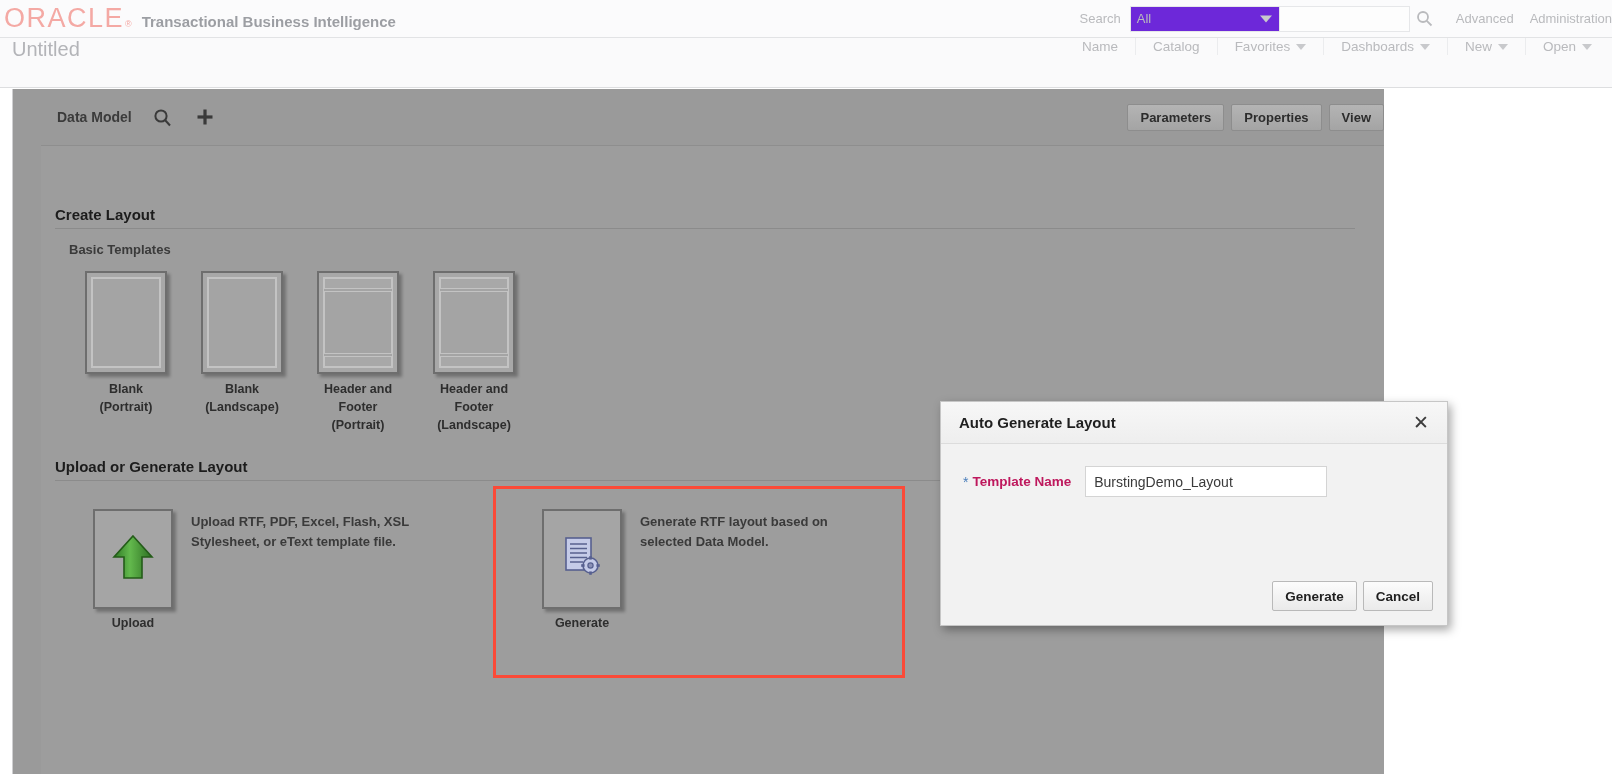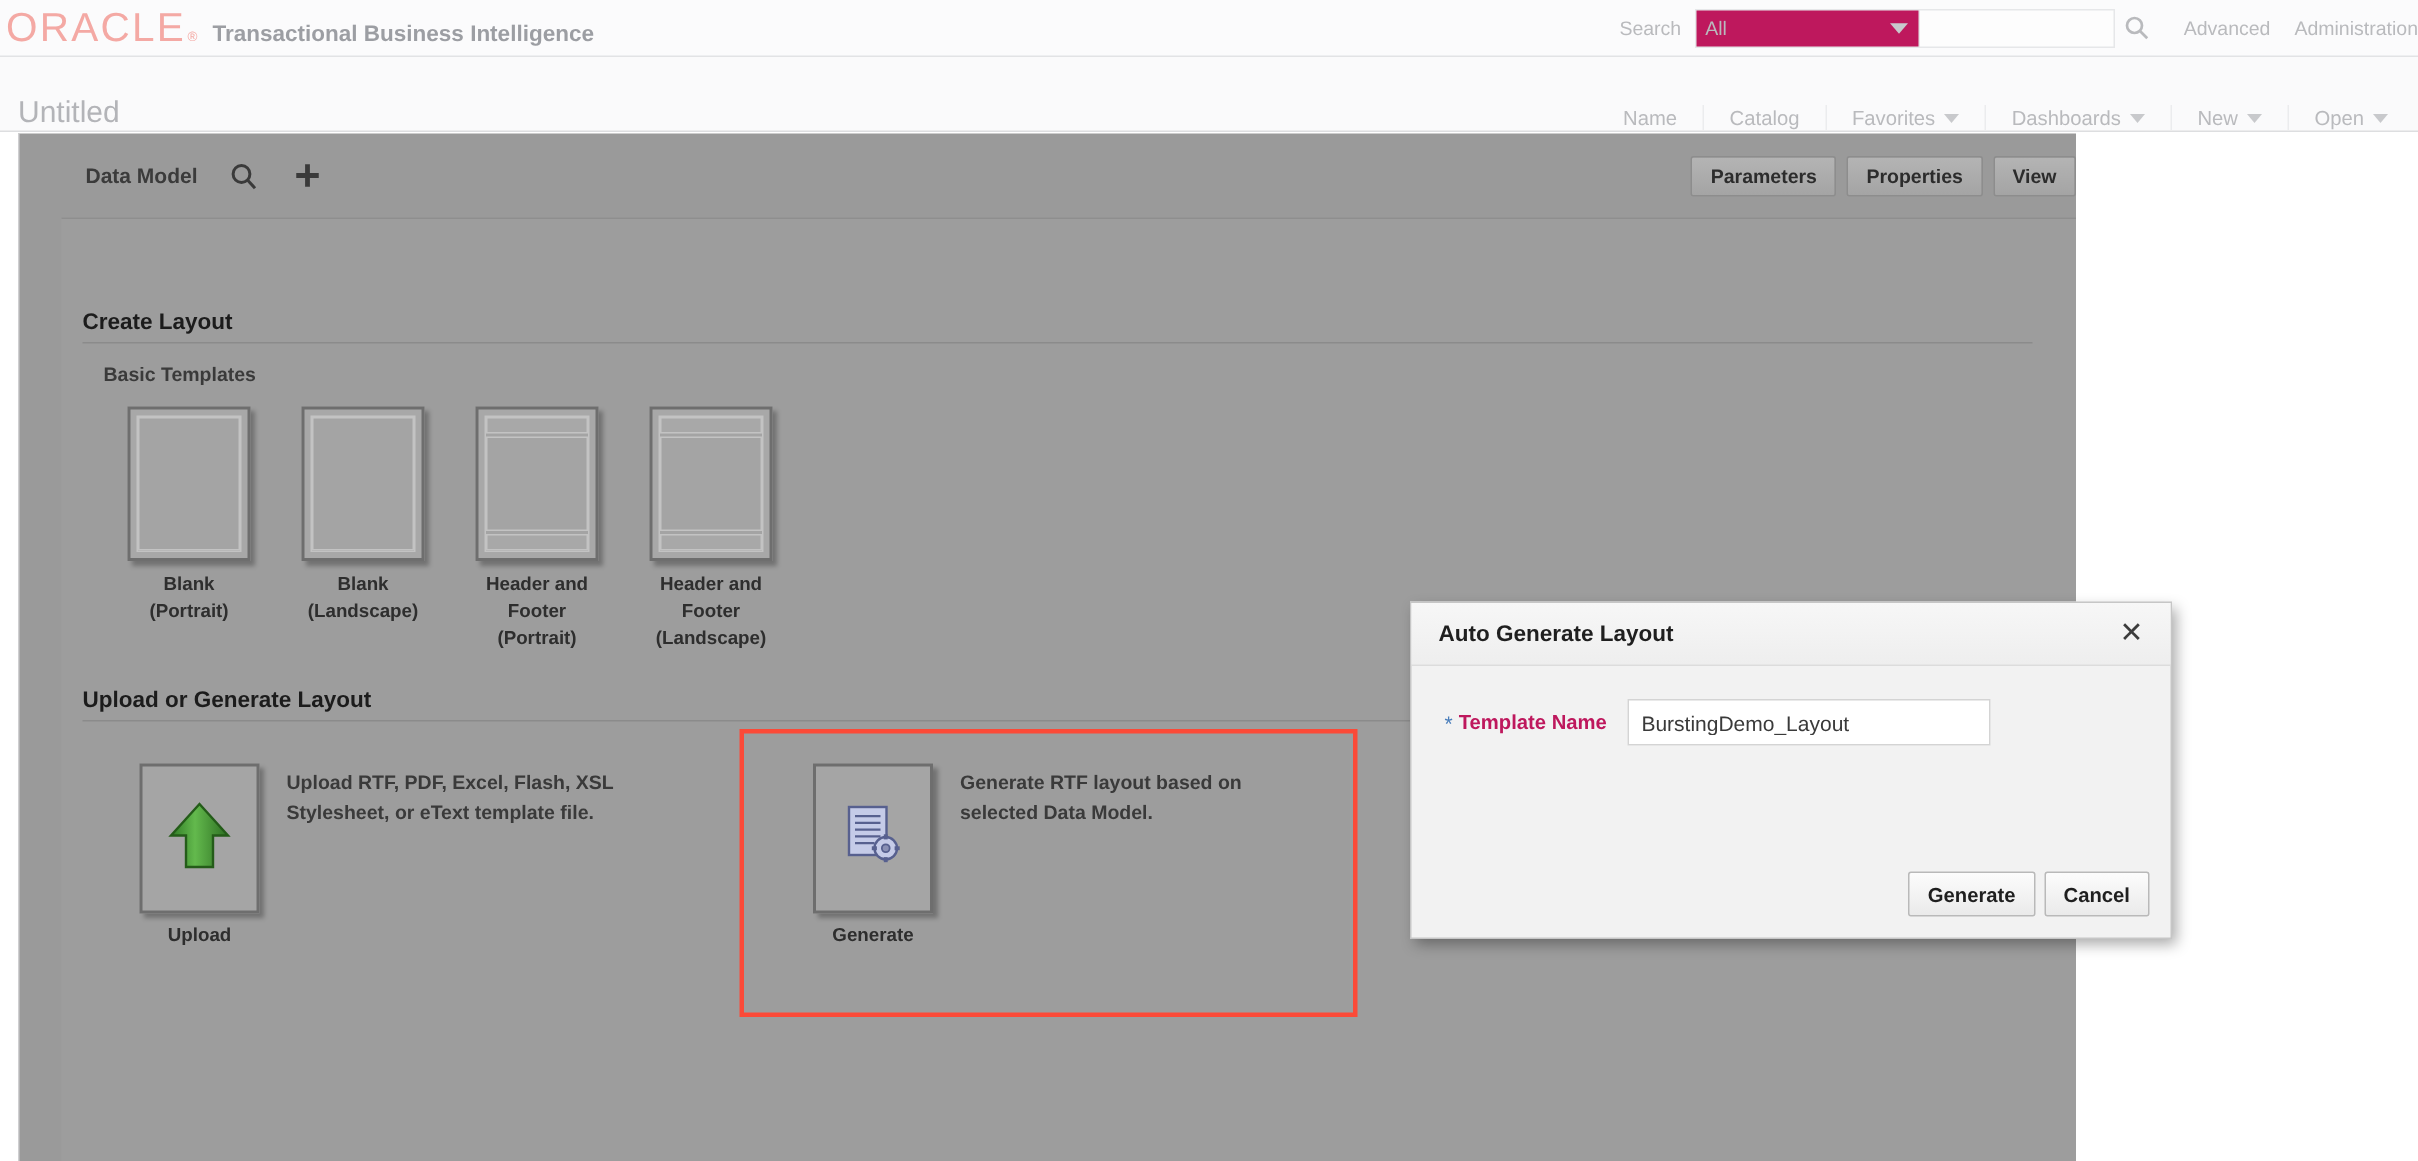--- a/index.html
+++ b/index.html
@@ -26,21 +26,21 @@
   }
   .oracle-reg { font-size: 9px; color: #f4a9a4; vertical-align: super; margin-left: 1px; }
   .app-title {
     font-size: 15px; font-weight: bold; color: #9c9ea3; margin-left: 10px;
   }
   .header-right {
     margin-left: auto; display: flex; align-items: center; gap: 0; 
   }
   .search-label { font-size: 13px; color: #b9babd; margin-right: 9px; }
   .search-select {
-    width: 150px; height: 26px; background: #be185d;
+    width: 150px; height: 26px; background: #6d28d9;
     border: 1px solid #e6e7e9; color: #b9babd; font-size: 13px;
     display: flex; align-items: center; padding: 0 6px; position: relative;
   }
   .search-select .caret {
     position: absolute; right: 7px; top: 50%; transform: translateY(-50%);
     width: 0; height: 0; border-left: 6px solid transparent;
     border-right: 6px solid transparent; border-top: 7px solid #c8c9cc;
   }
   .search-input {
     width: 130px; height: 26px; background: #fdfdfd;
@@ -51,21 +51,21 @@
   .search-go { width: 30px; display: flex; justify-content: center; align-items: center; }
   .header-link {
     font-size: 13px; color: #b9babd; margin-left: 16px; white-space: nowrap; cursor: default;
   }
 
   
   .title-bar {
     position: absolute; left: 0; top: 38px; width: 1612px; height: 50px;
     background: #fafafb;
     border-bottom: 1px solid #dddee0;
-    display: flex; align-items: flex-end;
+    display: flex; align-items: flex-start;
   }
   .page-title {
     font-size: 20px; color: #b3b4b8; padding-left: 12px; font-weight: 400;
   }
   .nav-menu { margin-left: auto; display: flex; align-items: center; padding-right: 14px; }
   .nav-item {
     font-size: 13.5px; color: #b9babd; padding: 0 17px; white-space: nowrap;
     display: flex; align-items: center; gap: 6px;
     border-right: 1px solid #ebecee; height: 17px; cursor: default;
   }

